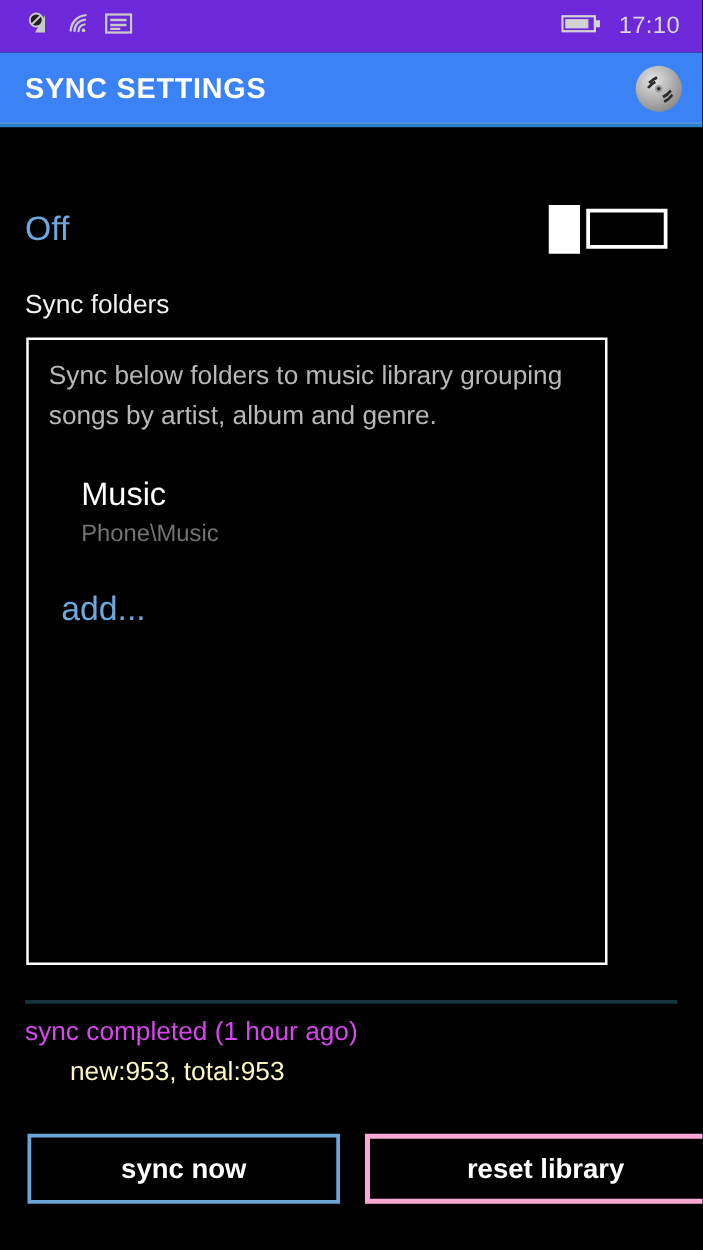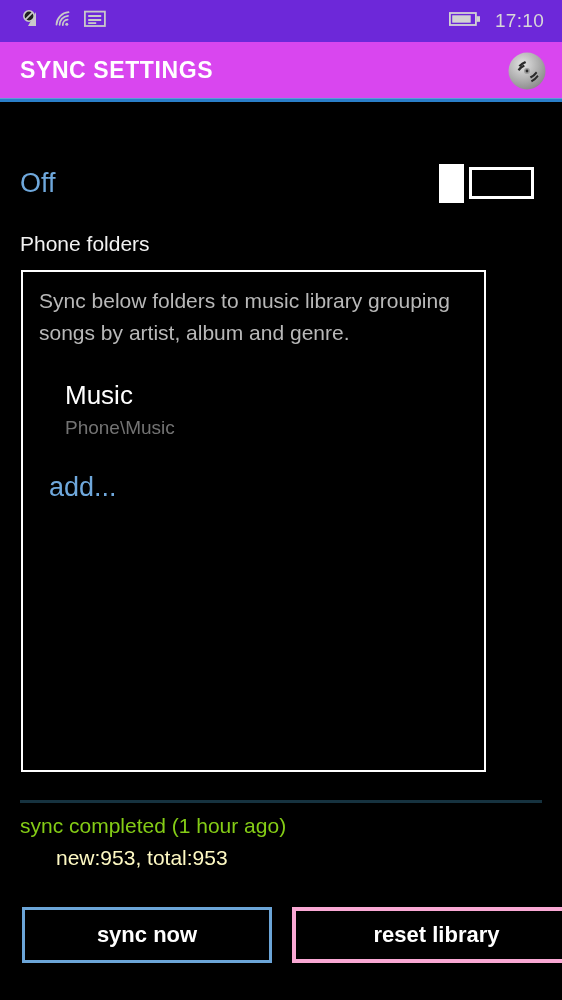--- a/index.html
+++ b/index.html
@@ -49,21 +49,21 @@
     color: #d8d8d8;
     letter-spacing: 0.3px;
   }
   .icon-cell, .icon-wifi, .icon-sim, .icon-batt { display: block; }
 
   
   .titlebar {
     position: absolute;
     left: 0; top: 42px;
     width: 562px; height: 58px;
-    background: #d946ef;
+    background: #3b82f6;
   }
   .app-title {
     position: absolute;
     left: 20px; top: 15px;
     font-size: 23px;
     font-weight: bold;
     letter-spacing: 0.6px;
     color: #ffffff;
   }
   .disc-icon {
@@ -175,21 +175,21 @@
     position: absolute;
     left: 20px; top: 698px;
     width: 522px; height: 3px;
     background: #16323f;
   }
 
   .status-line1 {
     position: absolute;
     left: 20px; top: 712px;
     font-size: 21px;
-    color: #84cc16;
+    color: #d946ef;
   }
   .status-line2 {
     position: absolute;
     left: 20px; top: 744px;
     font-size: 21px;
     color: #fef9c3;
     margin-left: 36px;
   }
 
   .btn {
@@ -290,21 +290,21 @@
 
   <div class="content">
 
     <div class="auto-sync-value">Off</div>
 
     <div class="toggle">
       <div class="toggle-thumb"></div>
       <div class="toggle-track"></div>
     </div>
 
-    <div class="section-label">Phone folders</div>
+    <div class="section-label">Sync folders</div>
 
     <div class="folders-box">
       <div class="folders-desc">Sync below folders to music library grouping songs by artist, album and genre.</div>
 
       <div class="folder-item">
         <div class="folder-name">Music</div>
         <div class="folder-path">Phone\Music</div>
       </div>
 
       <div class="folder-add">add...</div>

